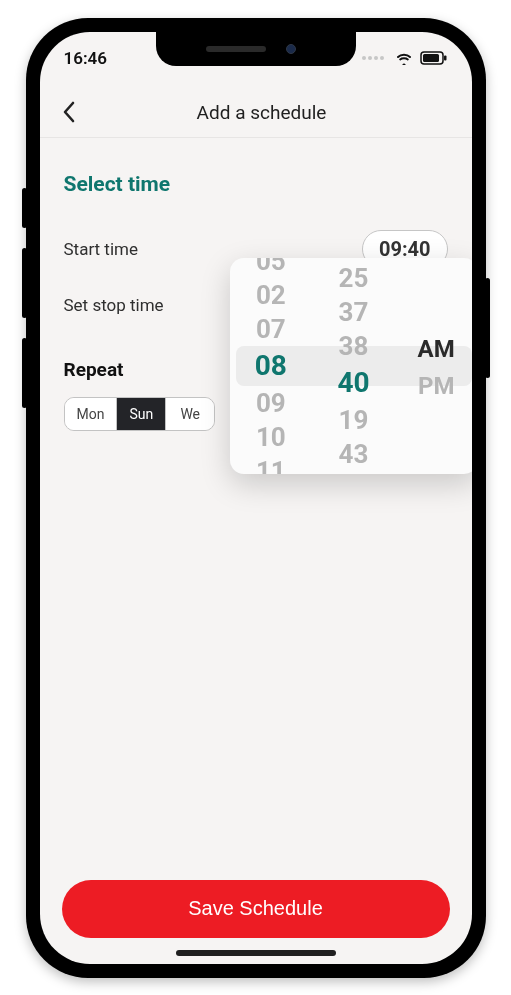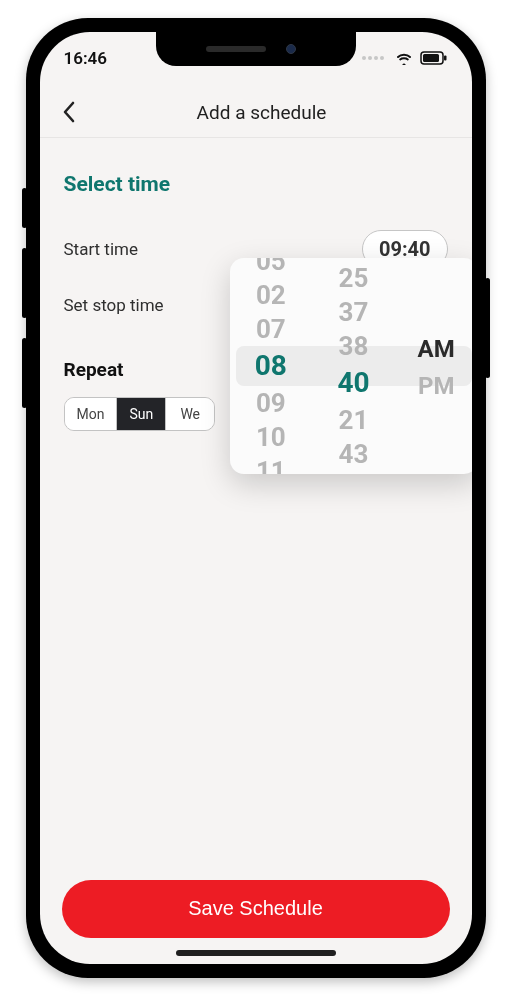--- a/index.html
+++ b/index.html
@@ -359,21 +359,21 @@
 
               </div>
             </div>
             <div class="picker-col">
               <div class="col-inner">
 
                 <div class="picker-item">25</div>
                 <div class="picker-item">37</div>
                 <div class="picker-item">38</div>
                 <div class="picker-item sel">40</div>
-                <div class="picker-item">21</div>
+                <div class="picker-item">19</div>
                 <div class="picker-item">43</div>
 
               </div>
             </div>
             <div class="picker-col ampm-col">
               <div class="col-inner">
                 <div class="picker-item sel">AM</div>
                 <div class="picker-item">PM</div>
               </div>
             </div>

